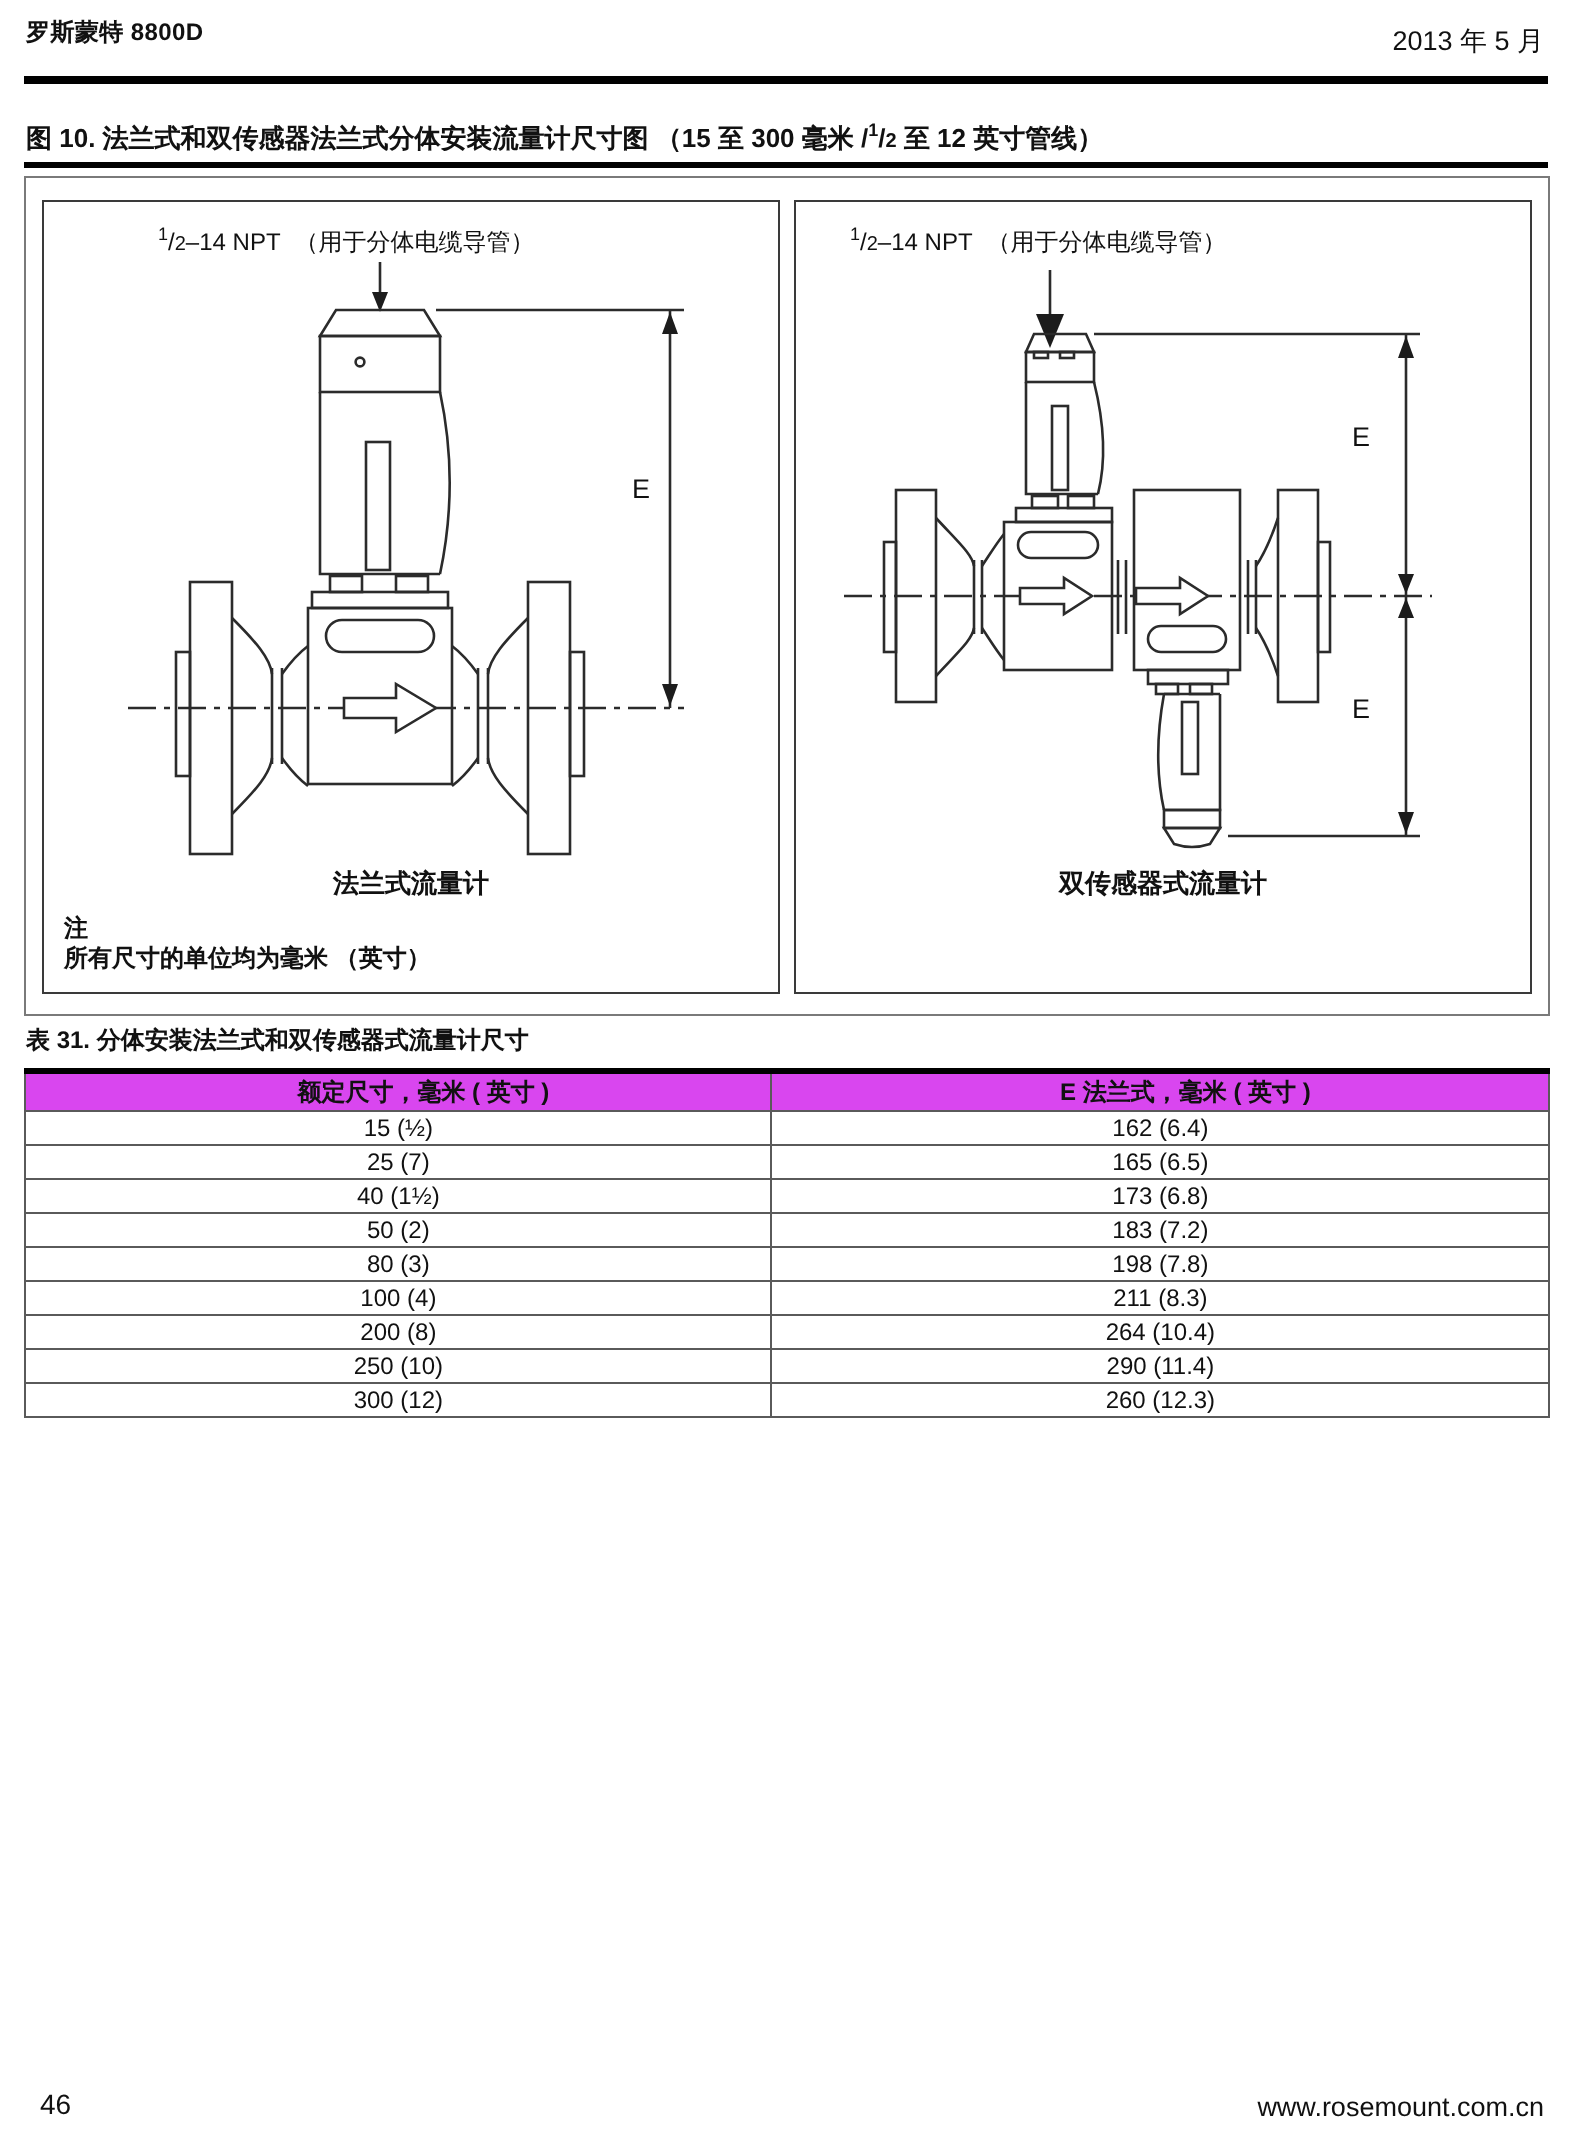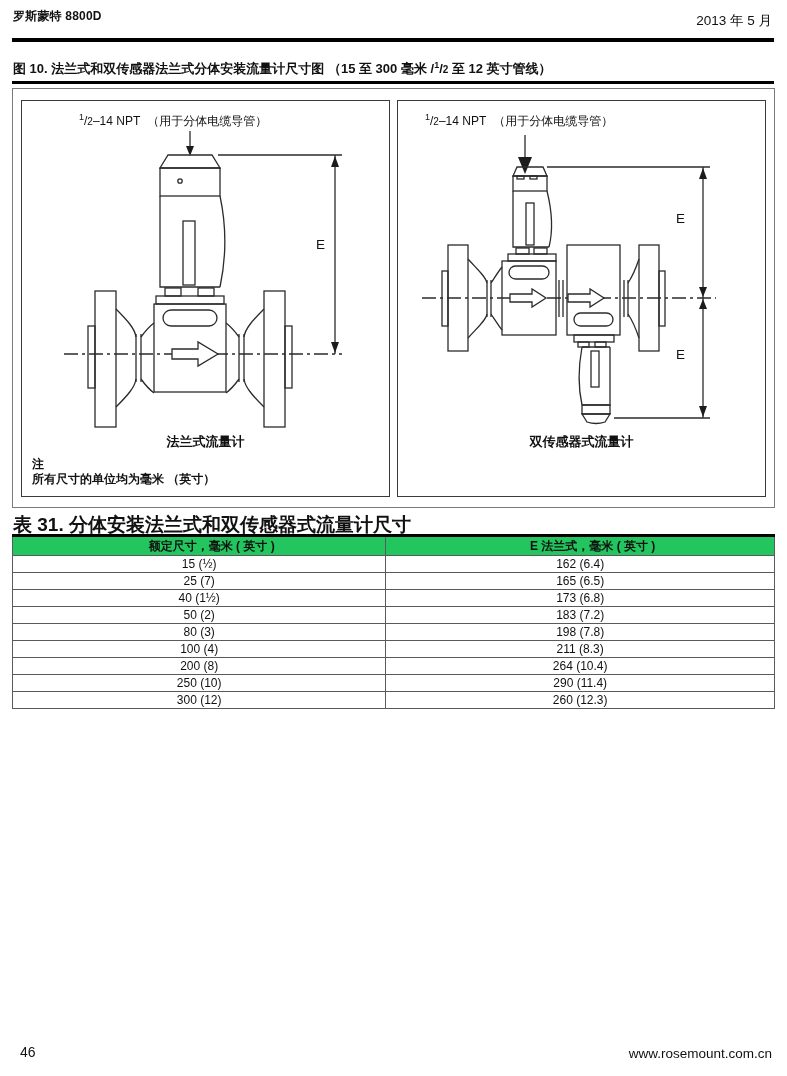--- a/index.html
+++ b/index.html
@@ -35,25 +35,25 @@
 
   .dim-label { position:absolute; font-size:13.5px; color:#111; }
   .panel.left  .dim-e      { left:294px; top:136px; }
   .panel.right .dim-e-top  { left:278px; top:110px; }
   .panel.right .dim-e-bot  { left:278px; top:246px; }
 
   .caption { position:absolute; top:332px; left:0; width:100%; text-align:center; font-size:13px;font-weight:bold; }
   .note { position:absolute; left:10px; top:356px; font-size:12px; font-weight:bold; line-height:15px; }
 
   
-  .tbl-title { position:absolute; left:13px; top:512px; font-size:19px; font-weight:bold; }
+  .tbl-title { position:absolute; left:13px; top:512px; font-size:12px; font-weight:bold; }
   table.dims { position:absolute; left:12px; top:534px; width:763px; border-collapse:collapse; table-layout:fixed; }
   table.dims { border:1px solid #3c3c3c; border-top:3px solid #000; }
   table.dims th, table.dims td { border:1px solid #5a5a5a; text-align:center; font-size:12px; padding:0; }
-  table.dims th { height:20px; background:#22c55e; font-weight:bold;padding-left:25px; }
+  table.dims th { height:20px; background:#d946ef; font-weight:bold;padding-left:25px; }
   table.dims td { height:17px; background:#fff; }
   table.dims col.c1 { width:49%; } table.dims col.c2 { width:51%; }
 
   
   .ftr-page { position:absolute; left:20px;  top:1044px; font-size:14px; }
   .ftr-url  { position:absolute; right:15px; top:1046px; font-size:13.5px; }
 
   svg .ln { stroke:#2b2b2b; stroke-width:1.3; fill:none; }
   svg .fillw { fill:#ffffff; }
   svg .solid { fill:#1c1c1c; stroke:none; }

